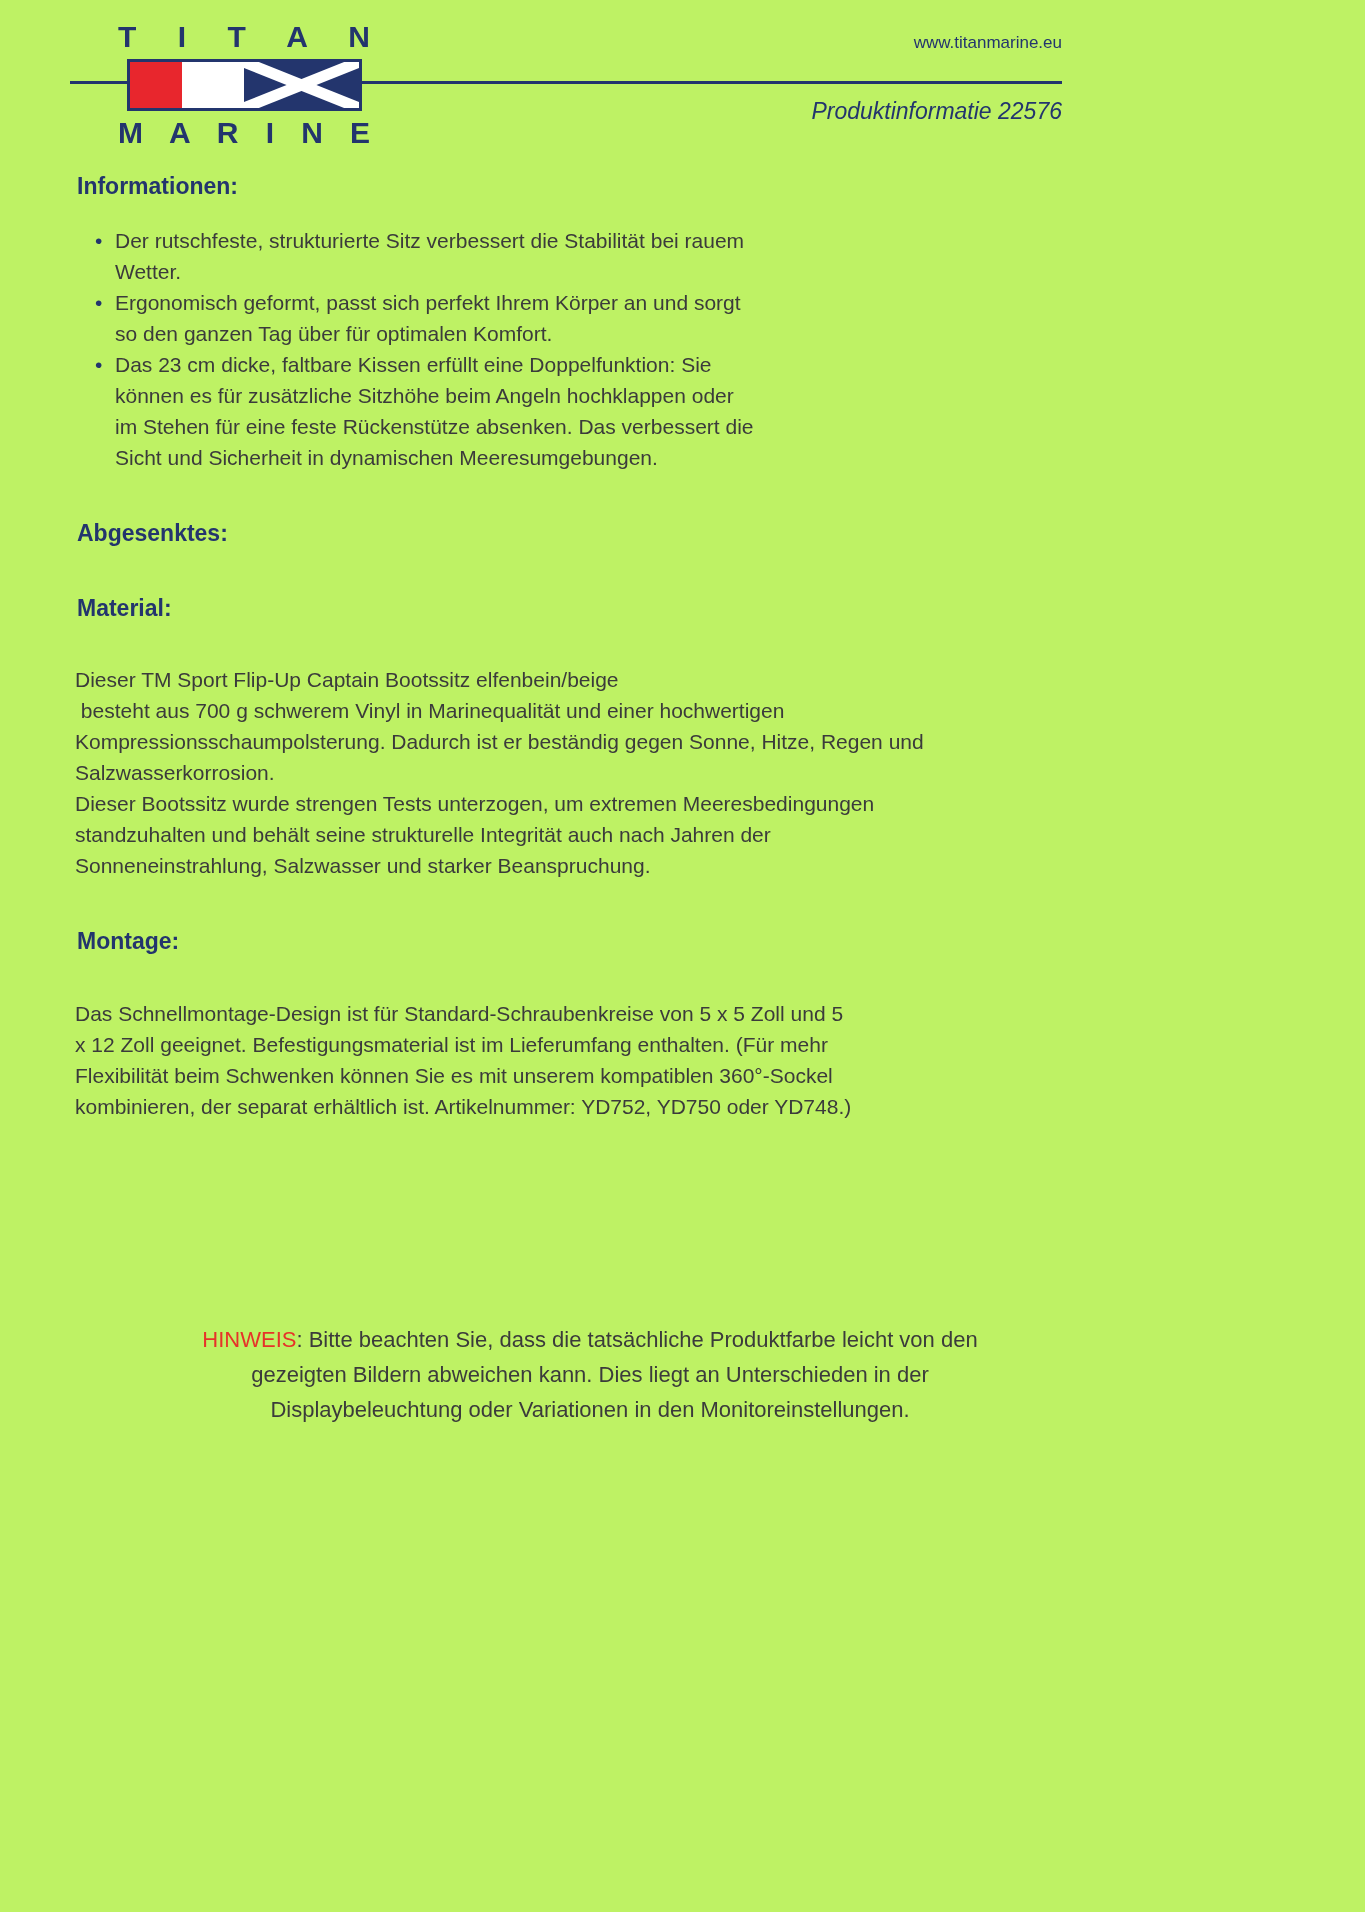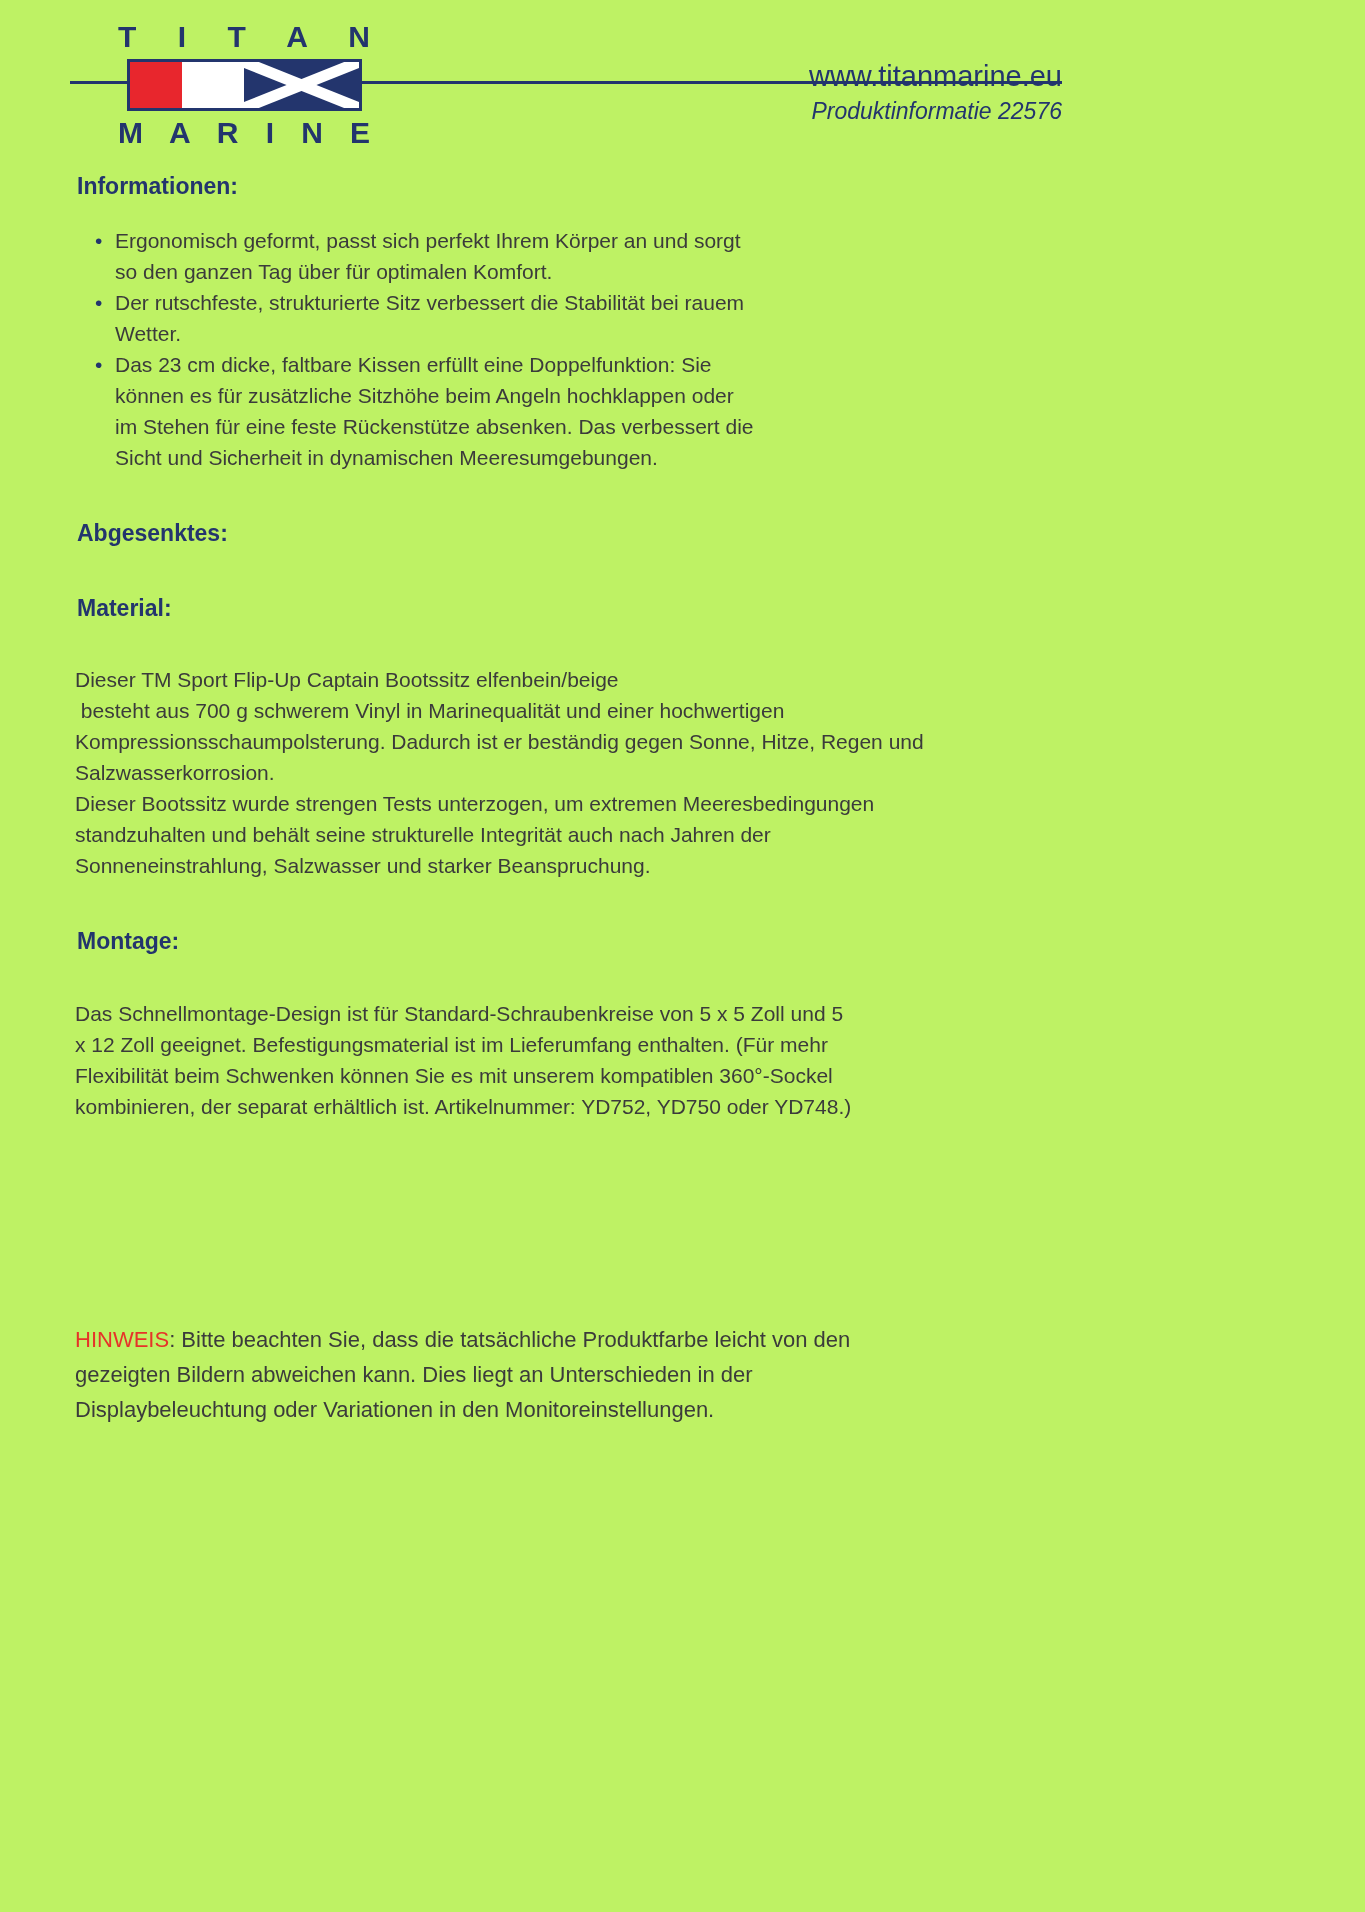--- a/index.html
+++ b/index.html
@@ -26,21 +26,21 @@
     text-align:justify;text-align-last:justify;white-space:nowrap;
   }
   .flag{
     width:235px;height:52px;margin:7px auto 7px;display:flex;
     border:3px solid var(--navy);background:#fff;position:relative;z-index:2;
   }
   .flag-red{width:52px;height:100%;background:var(--flag_red);}
   .flag-white{width:62px;height:100%;background:#ffffff;}
   .flag-navy{flex:1;height:100%;background:var(--navy);position:relative;}
   .flag-navy svg{display:block;width:100%;height:100%;}
-  .website{position:absolute;top:60px;right:303px;font-size:29px;color:var(--navy);text-decoration:none;}
+  .website{position:absolute;top:33px;right:303px;font-size:17px;color:var(--navy);text-decoration:none;}
   .product-info{position:absolute;top:98px;right:303px;font-size:23px;color:var(--navy);font-style:italic;}
 
   
   .content{padding:0 260px 0 75px;}
   .section-title{
     font-size:23px;font-weight:700;color:var(--navy);
     margin:46px 0 0 2px;line-height:1.25;
   }
   .section-title.first{margin-top:14px;}
   .bullet-list{list-style:none;margin:24px 0 0;padding:0 0 0 20px;}
@@ -48,21 +48,21 @@
     position:relative;padding-left:20px;font-size:21px;line-height:31px;
     white-space:pre-wrap;color:var(--body);
   }
   .bullet-list li::before{
     content:"\2022";position:absolute;left:0;top:0;color:var(--navy);
   }
   .body-text{
     margin:42px 0 0;font-size:21px;line-height:31px;white-space:pre-wrap;color:var(--body);
   }
   .notice{
-    margin:200px 0 0;font-size:22px;line-height:35px;color:var(--body);
+    margin:200px 0 0;font-size:22px;line-height:35px;color:var(--body);text-align:center;
   }
   .notice-label{color:var(--red);}
   .ml{white-space:pre-wrap;}
 </style>
 </head>
 <body>
 
 <div class="page">
 
   <header class="header">
@@ -84,24 +84,24 @@
     </div>
 
     <a class="website" href="#">www.titanmarine.eu</a>
     <div class="product-info">Produktinformatie 22576</div>
   </header>
 
   <main class="content">
 
     <h2 class="section-title first">Informationen:</h2>
     <ul class="bullet-list">
+      <li>Der rutschfeste, strukturierte Sitz verbessert die Stabilität bei rauem
+Wetter.</li>
       <li>Ergonomisch geformt, passt sich perfekt Ihrem Körper an und sorgt
 so den ganzen Tag über für optimalen Komfort.</li>
-      <li>Der rutschfeste, strukturierte Sitz verbessert die Stabilität bei rauem
-Wetter.</li>
       <li>Das 23 cm dicke, faltbare Kissen erfüllt eine Doppelfunktion: Sie
 können es für zusätzliche Sitzhöhe beim Angeln hochklappen oder
 im Stehen für eine feste Rückenstütze absenken. Das verbessert die
 Sicht und Sicherheit in dynamischen Meeresumgebungen.</li>
     </ul>
 
     <h2 class="section-title">Abgesenktes:</h2>
     <ul class="bullet-list">
     </ul>
 

